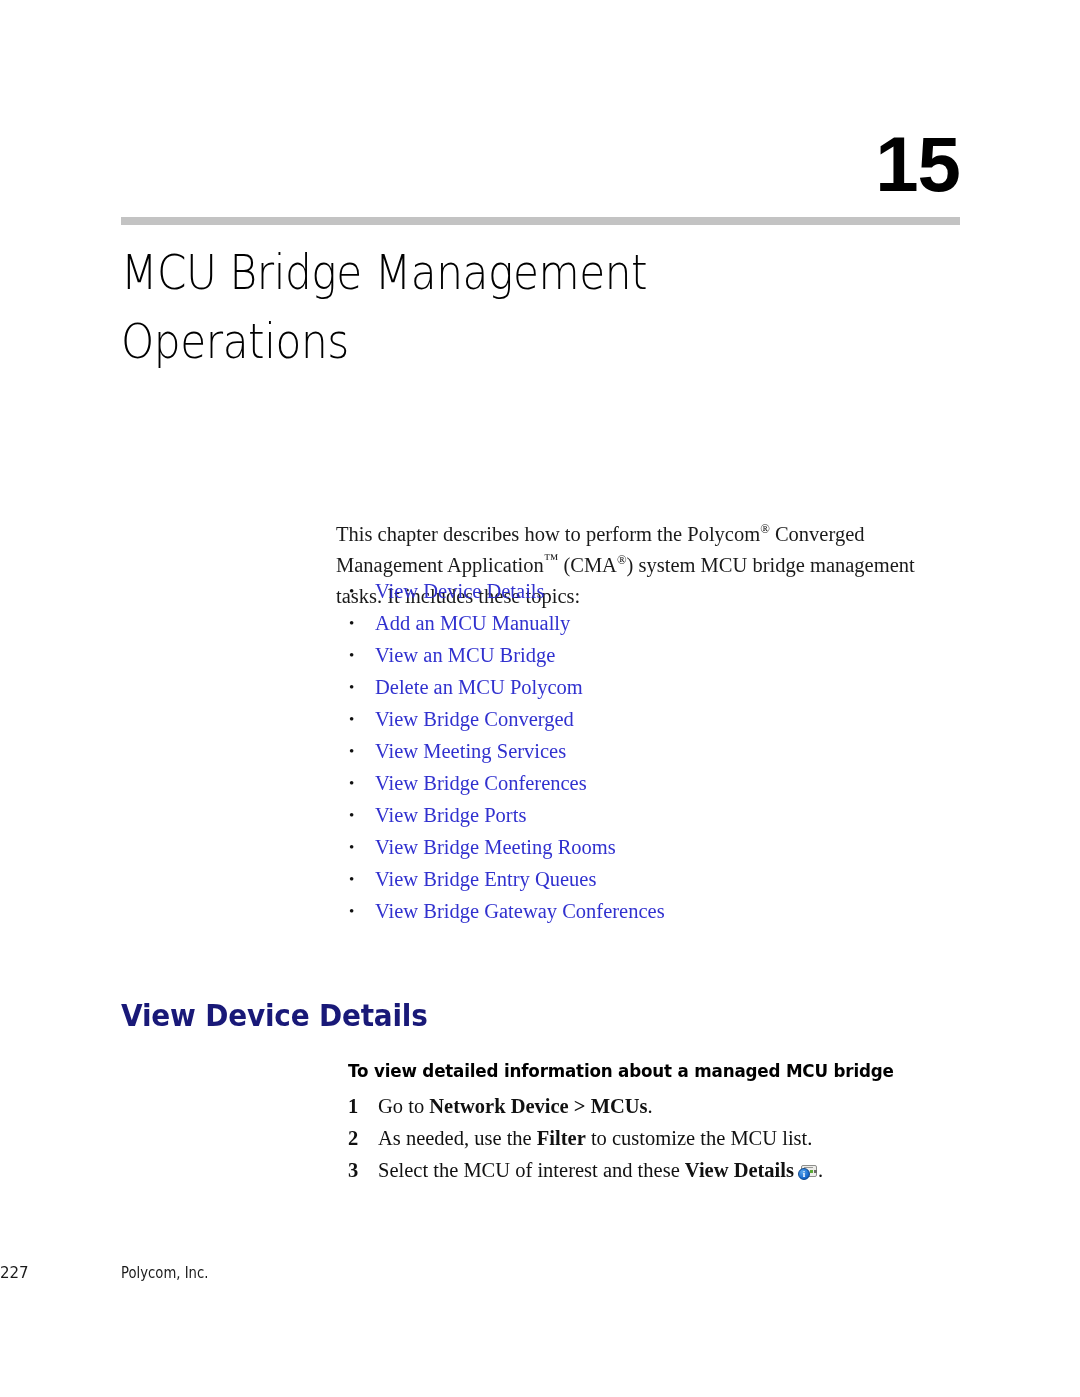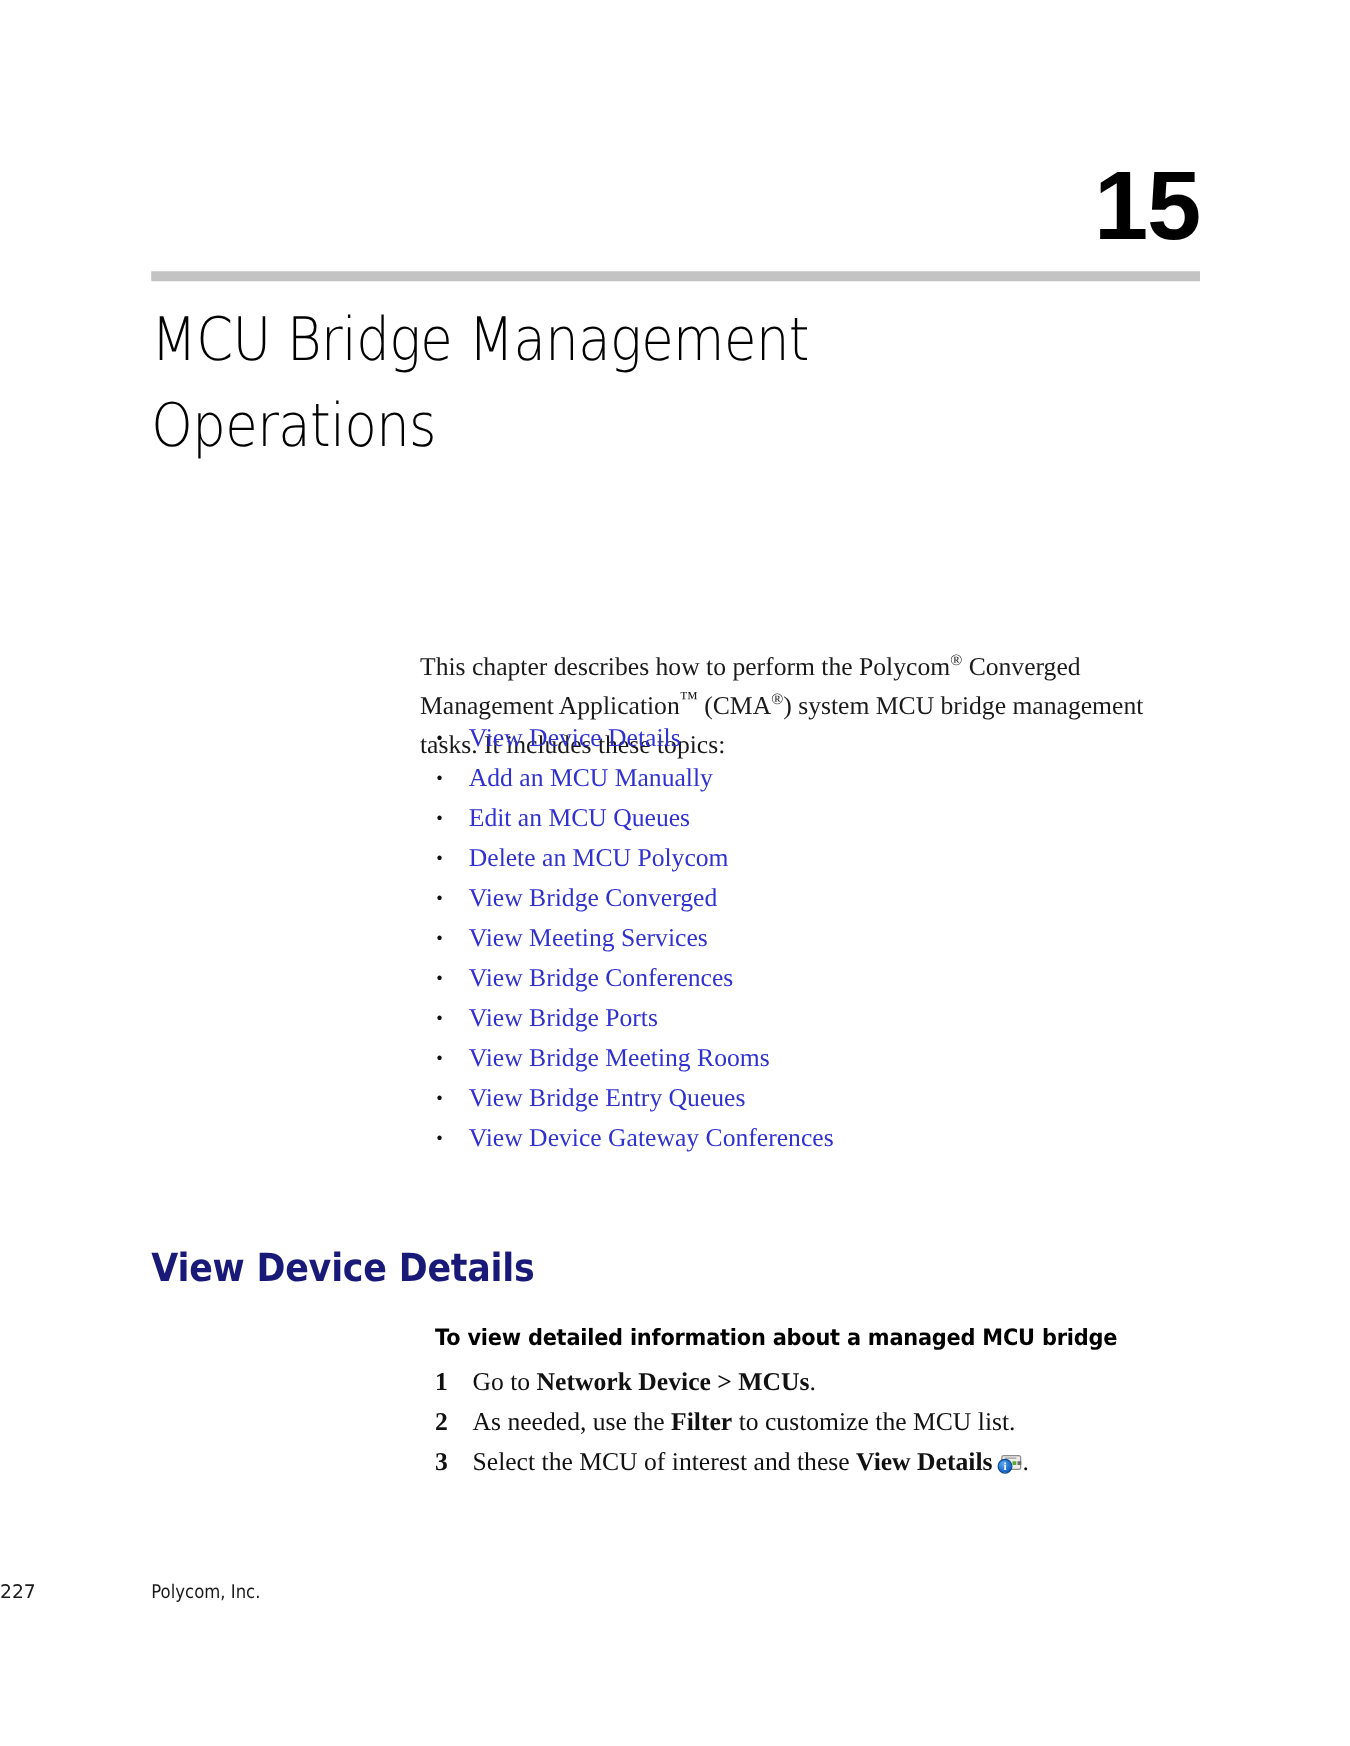--- a/index.html
+++ b/index.html
@@ -299,21 +299,21 @@
     <li>
       <span class="bullet">•</span>
       <span class="link">View Device Details</span>
     </li>
     <li>
       <span class="bullet">•</span>
       <span class="link">Add an MCU Manually</span>
     </li>
     <li>
       <span class="bullet">•</span>
-      <span class="link">Edit an MCU Queues</span>
+      <span class="link">View an MCU Bridge</span>
     </li>
     <li>
       <span class="bullet">•</span>
       <span class="link">Delete an MCU Polycom</span>
     </li>
     <li>
       <span class="bullet">•</span>
       <span class="link">View Bridge Converged</span>
     </li>
     <li>
@@ -331,21 +331,21 @@
     <li>
       <span class="bullet">•</span>
       <span class="link">View Bridge Meeting Rooms</span>
     </li>
     <li>
       <span class="bullet">•</span>
       <span class="link">View Bridge Entry Queues</span>
     </li>
     <li>
       <span class="bullet">•</span>
-      <span class="link">View Device Gateway Conferences</span>
+      <span class="link">View Bridge Gateway Conferences</span>
     </li>
   </ul>
 
   <h2 class="section-heading">View Device Details</h2>
 
   <div class="procedure-heading">To view detailed information about a managed MCU bridge</div>
 
   <ol class="steps">
     <li>
       <span class="num">1</span><span>Go to </span><b>Network Device &gt; MCUs</b><span>.</span>

